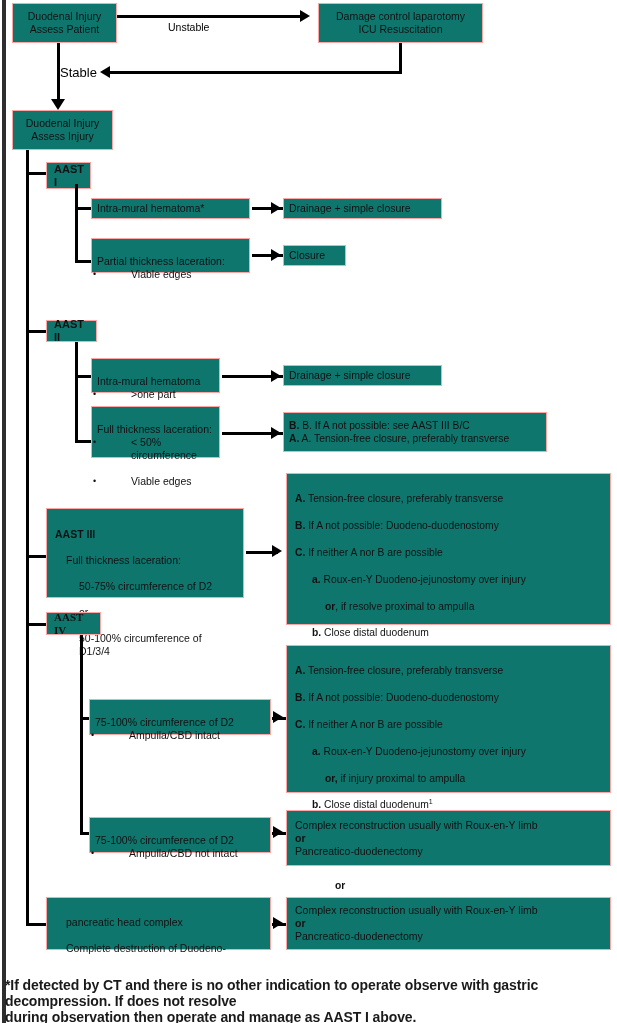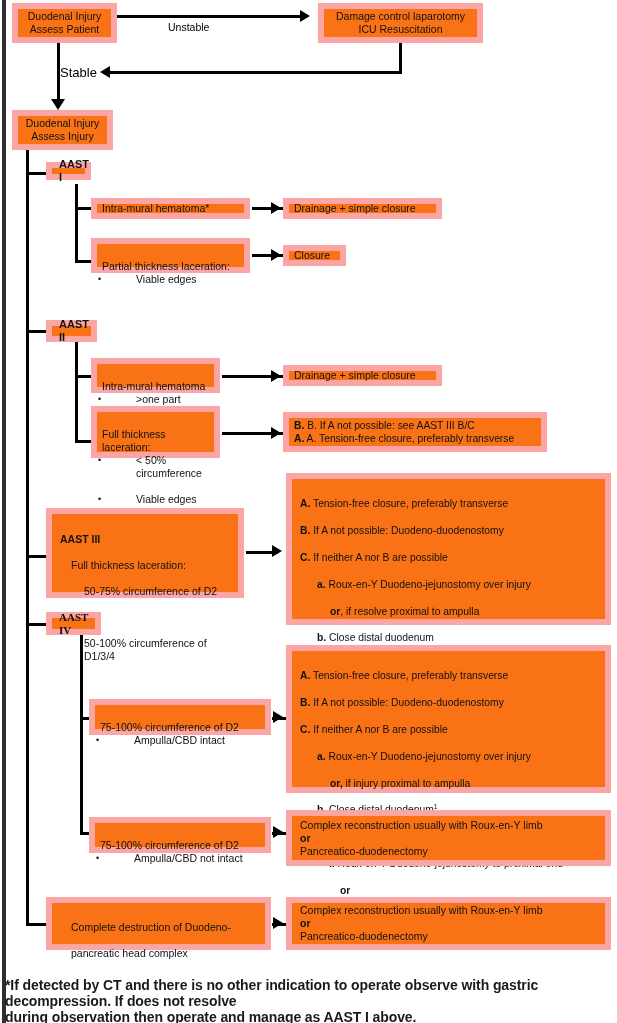--- a/index.html
+++ b/index.html
@@ -13,22 +13,22 @@
     position:relative;
     width:617px;
     height:1023px;
     background:#fff;
     overflow:hidden;
   }
   
   .box{
     position:absolute;
     box-sizing:border-box;
-    border:6px solid #fca5a5;
-    background:#f97316;
+    border:1px solid #fca5a5;
+    background:#0f766e;
     font-size:10.5px;
     line-height:13px;
     color:#111;
     padding:3px 5px;
     white-space:pre-line;
   }
   .box.center{text-align:center;}
   .box.flexmid{display:flex;flex-direction:column;justify-content:center;}
   .tag{                       
     font-weight:bold;
@@ -102,21 +102,21 @@
 
   <div class="ln v" style="left:57px;top:43px;height:60px;"></div>
   <div class="arw down" style="left:51px;top:99px;"></div>
 
   <div class="box center flexmid" style="left:12px;top:110px;width:101px;height:40px;">Duodenal Injury
 Assess Injury</div>
 
   <div class="ln v" style="left:26px;top:150px;height:776px;"></div>
 
   <div class="ln h" style="left:26px;top:172px;width:22px;"></div>
-  <div class="box tag" style="left:46px;top:162px;width:45px;height:18px;">AAST I</div>
+  <div class="box tag" style="left:46px;top:162px;width:45px;height:27px;">AAST I</div>
 
   <div class="ln v" style="left:75px;top:184px;height:79px;"></div>
   <div class="ln h" style="left:75px;top:207px;width:17px;"></div>
   <div class="ln h" style="left:75px;top:260px;width:17px;"></div>
 
   <div class="box flexmid" style="left:91px;top:198px;width:159px;height:21px;">Intra-mural hematoma*</div>
 
   <div class="box" style="left:91px;top:238px;width:159px;height:35px;">
     <span>Partial thickness laceration:</span>
     <span class="bul">Viable edges</span>
@@ -222,22 +222,22 @@
 
   <div class="box flexmid" style="left:286px;top:810px;width:325px;height:56px;padding:5px 8px;">
     <span>Complex reconstruction usually with Roux-en-Y limb</span>
     <span><b>or</b></span>
     <span>Pancreatico-duodenectomy</span>
   </div>
 
   <div class="ln h" style="left:26px;top:923px;width:22px;"></div>
 
   <div class="box" style="left:46px;top:897px;width:225px;height:53px;padding:5px 8px;">
+    <span class="indent1">pancreatic head complex</span>
     <span class="indent1">Complete destruction of Duodeno-</span>
-    <span class="indent1">pancreatic head complex</span>
   </div>
 
   <div class="ln h" style="left:272px;top:923px;width:14px;"></div>
   <div class="arw" style="left:273px;top:917px;"></div>
 
   <div class="box flexmid" style="left:286px;top:897px;width:325px;height:53px;padding:5px 8px;">
     <span>Complex reconstruction usually with Roux-en-Y limb</span>
     <span><b>or</b></span>
     <span>Pancreatico-duodenectomy</span>
   </div>

